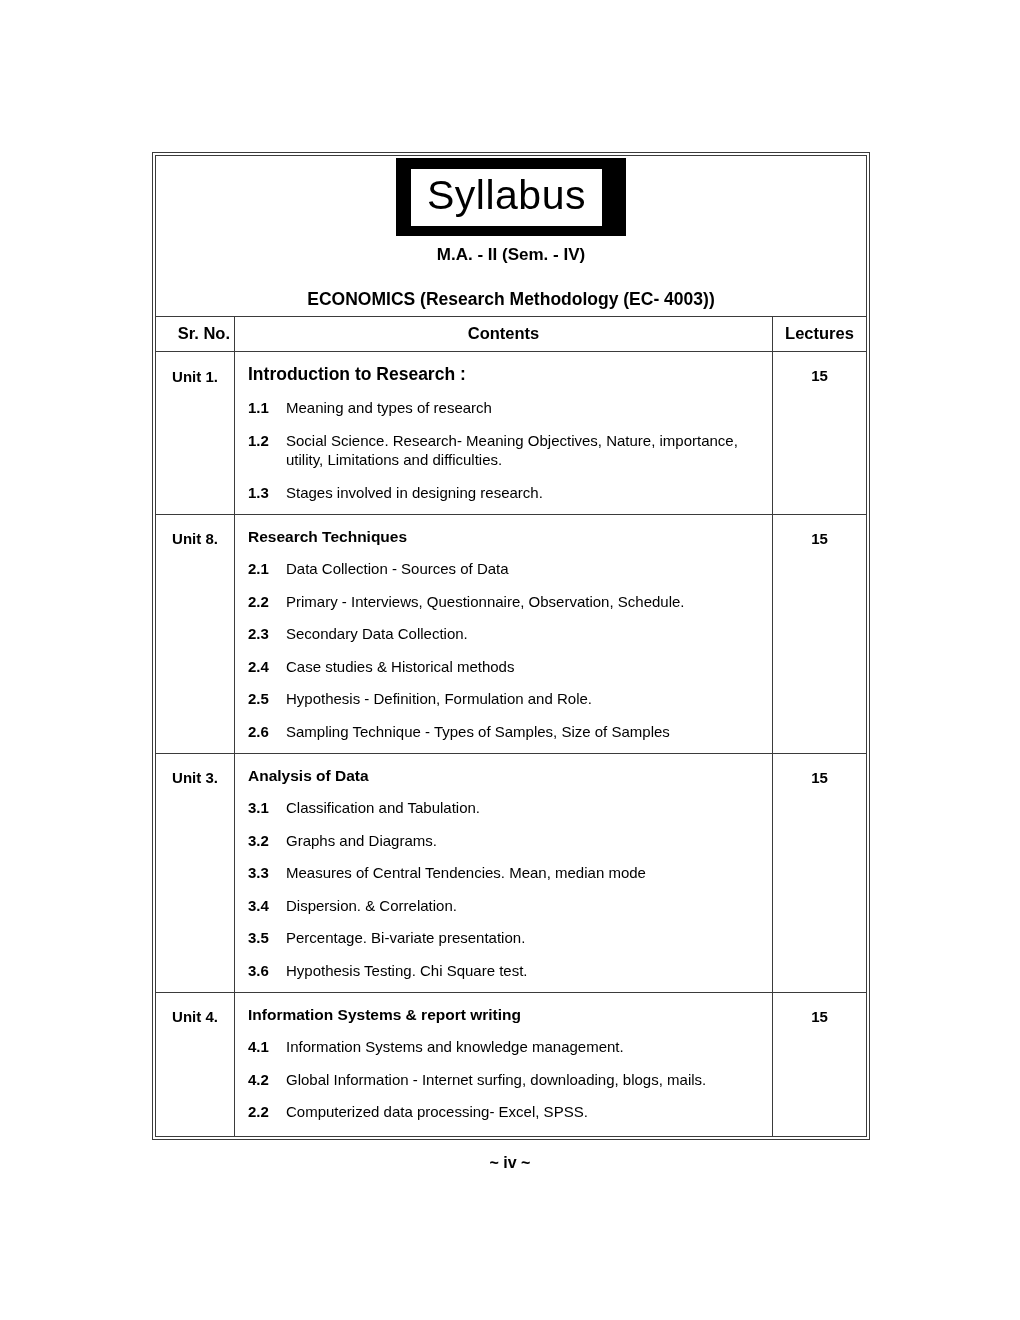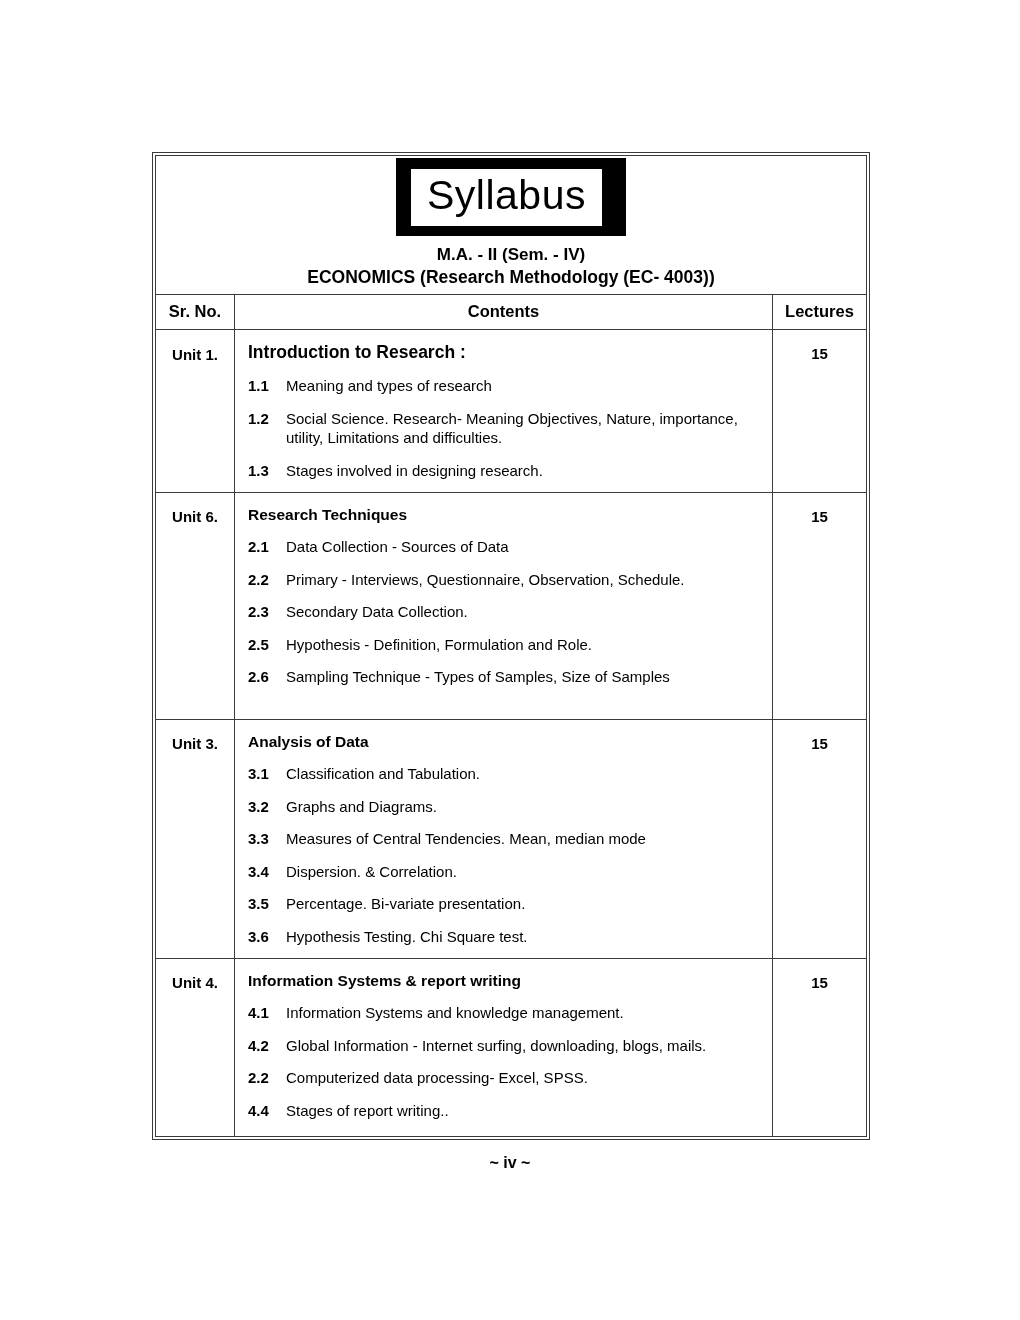--- a/index.html
+++ b/index.html
@@ -33,35 +33,35 @@
     font-size: 41px; line-height: 46px;
     font-weight: 400;
     letter-spacing: 0.5px;
   }
   .program-title {
     text-align: center; font-weight: bold;
     font-size: 17px; margin-top: 9px;
   }
   .course-title {
     text-align: center; font-weight: bold;
-    font-size: 17.5px; margin-top: 2px; margin-bottom: 6px;
+    font-size: 17.5px; margin-top: 24px; margin-bottom: 6px;
   }
   
   .thead {
     display: flex;
     border-top: 1px solid #3b3b3b;
     border-bottom: 1px solid #3b3b3b;
     flex: 0 0 auto;
   }
   .th {
     font-weight: bold; font-size: 16.5px;
     padding: 7px 4px 8px 4px;
     text-align: center;
   }
-  .th-sr { width: 79px; border-right: 1px solid #3b3b3b; }
+  .th-sr { width: 79px; border-right: 1px solid #3b3b3b; text-align: right; }
   .th-contents { flex: 1; border-right: 1px solid #3b3b3b; }
   .th-lect { width: 93px; text-align: center; }
   
   .tbody { flex: 1 1 auto; display: flex; flex-direction: column; }
   .unit { display: flex; border-bottom: 1px solid #3b3b3b; }
   .unit:last-child { border-bottom: none; flex: 1 1 auto; }
   .col-sr {
     width: 79px; border-right: 1px solid #3b3b3b;
     text-align: center; font-weight: bold; font-size: 15px;
     padding-top: 15px; flex-shrink: 0;
@@ -129,34 +129,38 @@
           </div>
           <div class="item">
             <span class="num">1.3</span>
             <span class="txt">Stages involved in designing research.</span>
           </div>
         </div>
         <div class="col-lect">15</div>
       </div>
 
       <div class="unit unit-2">
-        <div class="col-sr">Unit 6.</div>
+        <div class="col-sr">Unit 8.</div>
         <div class="col-contents">
           <div class="unit-title">Research Techniques</div>
           <div class="item">
             <span class="num">2.1</span>
             <span class="txt">Data Collection - Sources of Data</span>
           </div>
           <div class="item">
             <span class="num">2.2</span>
             <span class="txt">Primary - Interviews, Questionnaire, Observation, Schedule.</span>
           </div>
           <div class="item">
             <span class="num">2.3</span>
             <span class="txt">Secondary Data Collection.</span>
+          </div>
+          <div class="item">
+            <span class="num">2.4</span>
+            <span class="txt">Case studies &amp; Historical methods</span>
           </div>
           <div class="item">
             <span class="num">2.5</span>
             <span class="txt">Hypothesis - Definition, Formulation and Role.</span>
           </div>
           <div class="item">
             <span class="num">2.6</span>
             <span class="txt">Sampling Technique - Types of Samples, Size of Samples</span>
           </div>
         </div>

